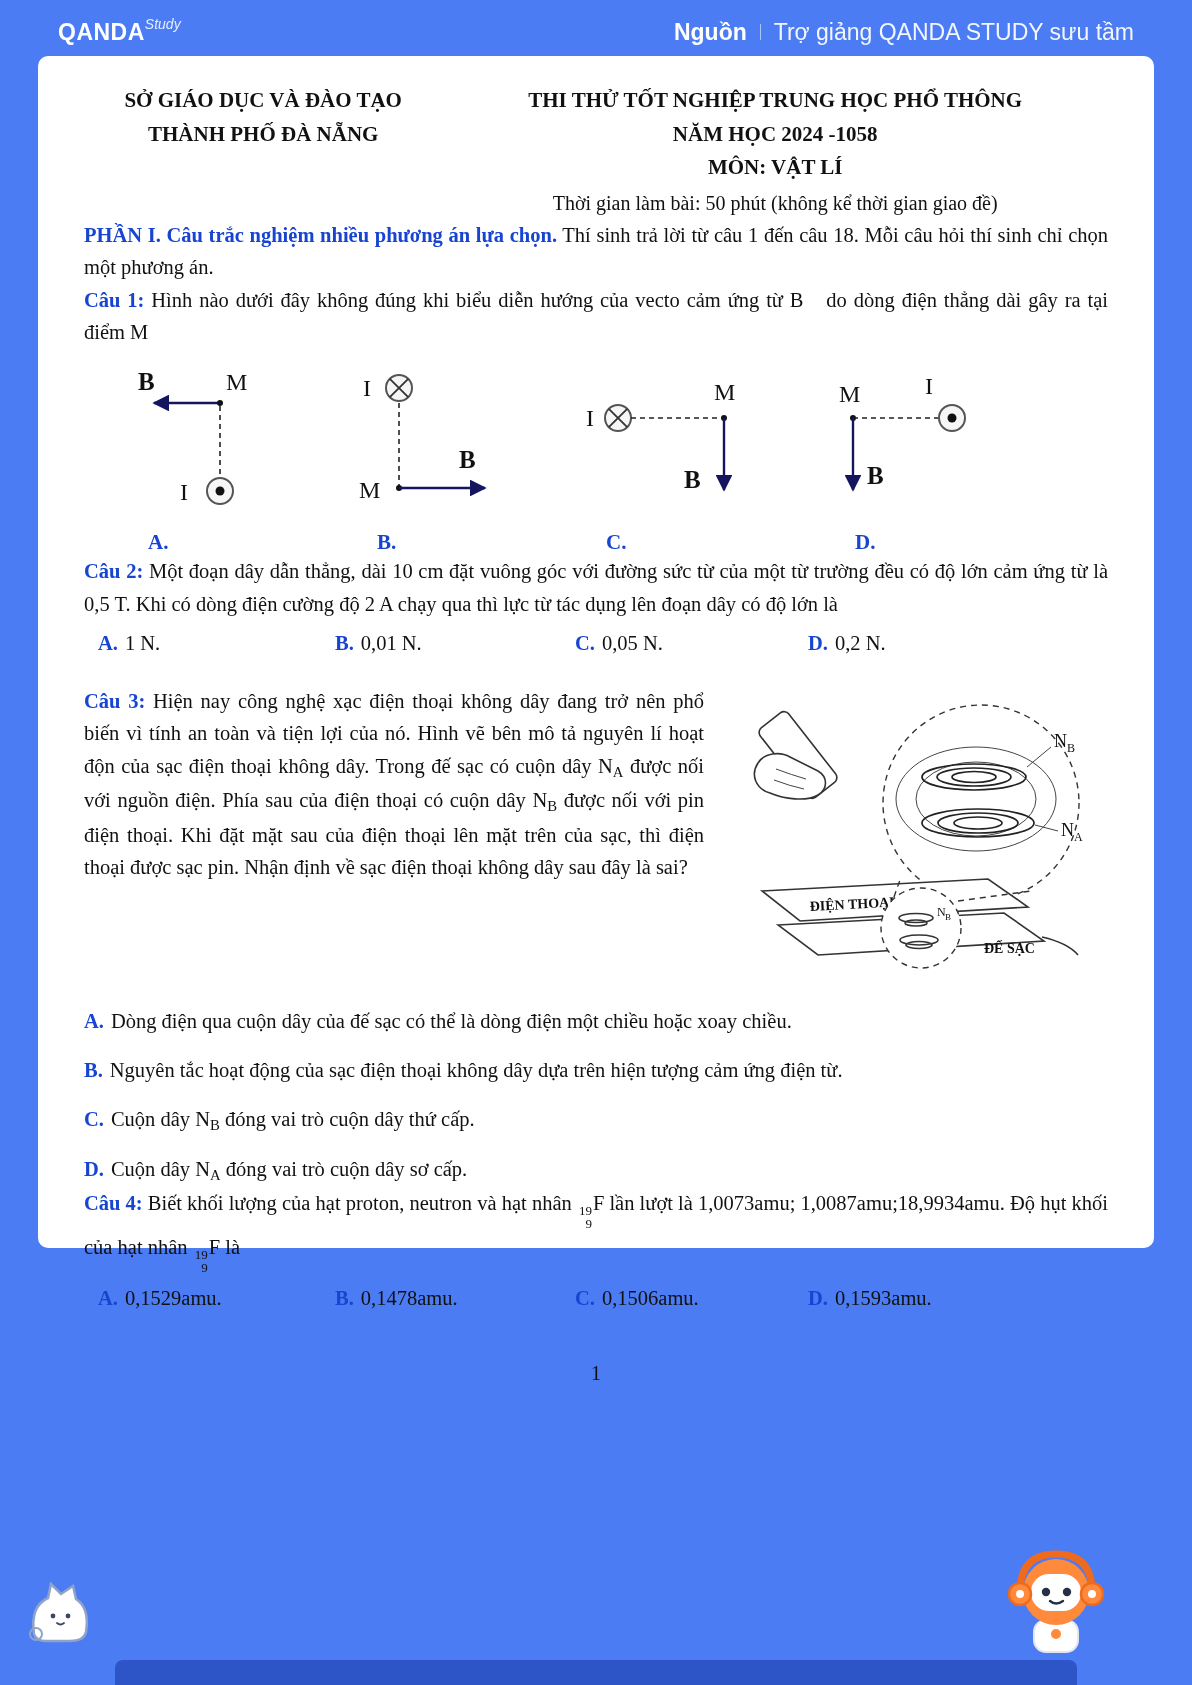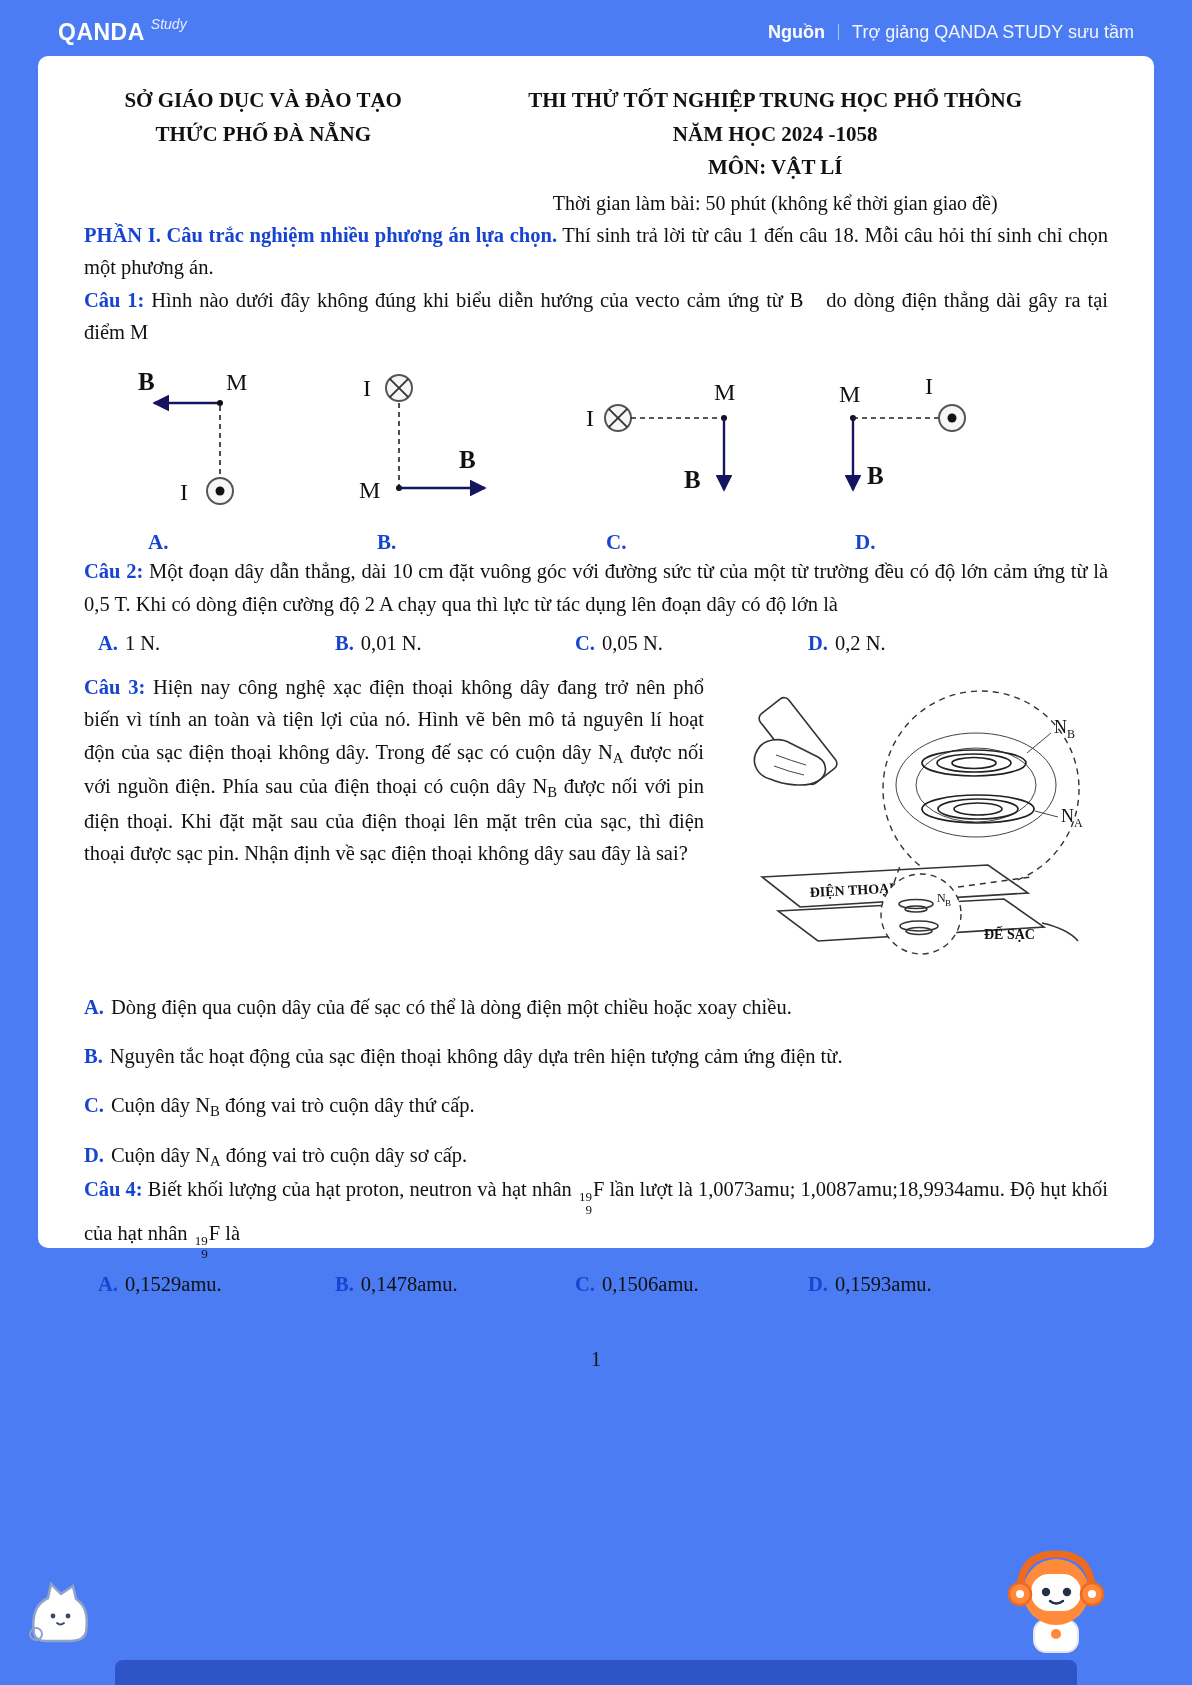--- a/index.html
+++ b/index.html
@@ -11,22 +11,22 @@
   }
   
   .topbar{
     position:absolute;top:0;left:0;right:0;height:64px;
     display:flex;align-items:center;justify-content:space-between;
     padding:4px 58px;box-sizing:border-box;
     font-family:"Liberation Sans", sans-serif;
   }
   .logo{display:flex;align-items:flex-start;}
   .logo-main{font-weight:700;font-size:23px;letter-spacing:.5px;color:#fff;}
-  .logo-sub{font-size:14px;color:#e6ecff;font-style:italic;margin-left:6px;position:relative;top:-3px;}
-  .source{display:flex;align-items:center;gap:13px;font-size:18px;}
+  .logo-sub{font-size:14px;color:#e6ecff;font-style:italic;position:relative;top:-3px;}
+  .source{display:flex;align-items:center;gap:13px;font-size:23px;}
   .source-label{font-weight:700;color:#fff;}
   .source-div{width:1px;height:16px;background:rgba(255,255,255,.55);}
   .source-text{color:rgba(255,255,255,.93);}
   
   .page{
     position:absolute;top:56px;left:38px;width:1116px;height:1192px;
     background:#fff;border-radius:10px;box-sizing:border-box;
     padding:28px 46px 20px;
   }
   .exam-header{display:flex;}
@@ -48,21 +48,21 @@
   .sv-x{stroke:#333;stroke-width:1.8;}
   .sv-t{font-size:24px;fill:#111;font-family:"Liberation Serif",serif;}
   .sv-tb{font-size:25px;font-weight:bold;fill:#111;font-family:"Liberation Serif",serif;}
   
   .opt-grid{display:grid;grid-template-columns:237px 240px 233px 1fr;padding-left:8px;margin:12px 6px 2px;font-size:20.5px;}
   .opt-cell .accent{margin-right:7px;}
   .opt-line{font-size:20.5px;line-height:1.55;margin-top:17px;}
   .opt-line .accent{margin-right:7px;}
   .subs{font-size:0.72em;vertical-align:-0.28em;}
   
-  .q3-wrap{display:flex;gap:32px;margin-top:16px;justify-content:space-between;}
+  .q3-wrap{display:flex;gap:32px;margin-top:30px;justify-content:space-between;}
   .q3-text{flex:1;}
   .q3-fig{width:372px;flex-shrink:0;}
   .sv-ln{stroke:#333;stroke-width:1.6;}
   .sv-thin{stroke:#444;stroke-width:1;}
   .sv-zdash{stroke:#333;stroke-width:1.4;stroke-dasharray:6 5;}
   .sv-coil{stroke:#222;stroke-width:1.7;}
   .sv-ft{font-size:18px;fill:#111;font-family:"Liberation Serif",serif;}
   .sv-fts{font-size:12px;fill:#111;font-family:"Liberation Serif",serif;}
   .sv-ftb{font-size:14px;font-weight:bold;fill:#111;font-family:"Liberation Serif",serif;}
   .sv-fsm{font-size:12px;fill:#111;font-family:"Liberation Serif",serif;}
@@ -91,21 +91,21 @@
     <span class="source-div"></span>
     <span class="source-text">Trợ giảng QANDA STUDY sưu tầm</span>
   </div>
 </header>
 
 <main class="page">
 
   <div class="exam-header">
     <div class="eh-left">
       <div>SỞ GIÁO DỤC VÀ ĐÀO TẠO</div>
-      <div>THỨC PHỐ ĐÀ NẴNG</div>
+      <div>THÀNH PHỐ ĐÀ NẴNG</div>
     </div>
     <div class="eh-right">
       <div>THI THỬ TỐT NGHIỆP TRUNG HỌC PHỔ THÔNG</div>
       <div>NĂM HỌC 2024 -1058</div>
       <div>MÔN: VẬT LÍ</div>
       <div class="time-note">Thời gian làm bài: 50 phút (không kể thời gian giao đề)</div>
     </div>
   </div>
 
   <p class="para part-intro">

